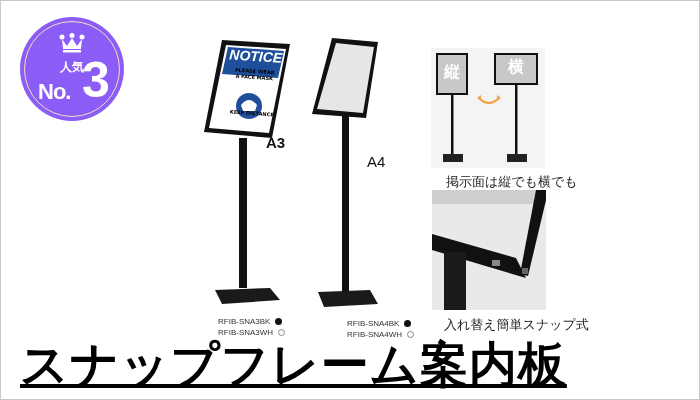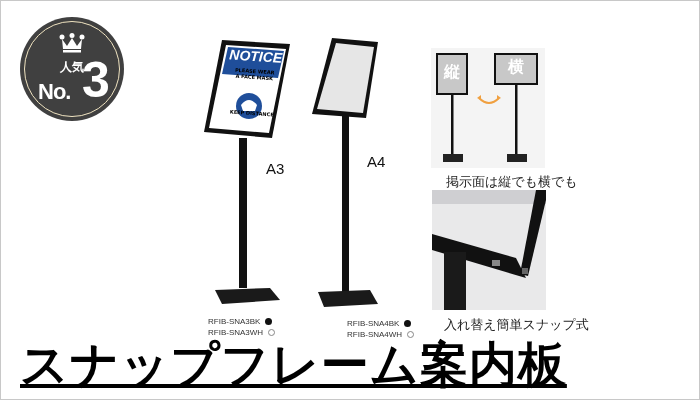--- a/index.html
+++ b/index.html
@@ -1,21 +1,21 @@
 <!DOCTYPE html>
 <html><head>
   <meta charset="utf-8">
   <style>
     * { margin: 0; padding: 0; box-sizing: border-box; }
     html, body { width: 700px; height: 400px; background: #ffffff; overflow: hidden; }
     body { font-family: "DejaVu Sans", sans-serif; position: relative; }
     .frame { position: absolute; left: 0; top: 0; width: 700px; height: 400px; border: 1px solid #c8c8c8; }
 
     
-    .badge { position: absolute; left: 20px; top: 17px; width: 104px; height: 104px; border-radius: 50%; background: #404040; }
+    .badge { position: absolute; left: 20px; top: 17px; width: 104px; height: 104px; border-radius: 50%; background: #8b5cf6; }
     .badge-inner { position: absolute; left: 4px; top: 4px; width: 96px; height: 96px; border-radius: 50%; border: 1px solid #efe3c0; }
     .crown { position: absolute; left: 39px; top: 16px; width: 26px; height: 20px; }
     .badge-label { position: absolute; left: 40px; top: 42px; color: #fff; font-size: 12px; font-weight: bold; }
     .badge-no { position: absolute; left: 38px; top: 70px; color: #fff; font-size: 22px; font-weight: bold; letter-spacing: -1px; font-family: "Liberation Sans", sans-serif; text-align: right; }
     .badge-num { position: absolute; left: 80px; top: 42px; color: #fff; font-size: 50px; font-weight: bold; font-family: "Liberation Sans", sans-serif; line-height: 1; }
 
     
     .stand-svg { position: absolute; left: 0; top: 0; }
     .size-label { position: absolute; font-size: 15px; color: #111; font-family: "Liberation Sans", sans-serif; }
     .model { position: absolute; font-size: 8px; color: #333; font-family: "Liberation Sans", sans-serif; line-height: 11px; white-space: nowrap; }
@@ -70,24 +70,24 @@
 </svg>
 
 <div style="position:absolute;left:224px;top:48px;width:60px;transform:rotate(4deg);text-align:center;">
   <div style="color:#fff;font-weight:bold;font-style:italic;font-size:14px;font-family:'Liberation Sans',sans-serif;">NOTICE</div>
   <div style="font-size:5px;font-weight:bold;margin-top:4px;">PLEASE WEAR</div>
   <div style="font-size:5px;font-weight:bold;">A FACE MASK</div>
   <div style="height:30px;"></div>
   <div style="font-size:5px;font-weight:bold;">KEEP DISTANCE</div>
 </div>
 
-<span class="size-label" style="left:266px;top:160px;">A3</span>
+<span class="size-label" style="left:266px;top:134px;font-weight:bold;">A3</span>
 <span class="size-label" style="left:367px;top:126px;margin-top:27px;">A4</span>
 
-<div class="model" style="left:208px;top:316px;">
+<div class="model" style="left:218px;top:316px;">
   <div><span>RFIB-SNA3BK</span><span class="dot black"></span></div>
   <div><span>RFIB-SNA3WH</span><span class="dot white"></span></div>
 </div>
 <div class="model" style="left:347px;top:318px;">
   <div><span>RFIB-SNA4BK</span><span class="dot black"></span></div>
   <div><span>RFIB-SNA4WH</span><span class="dot white"></span></div>
 </div>
 
 <div class="panel" style="left:431px;top:48px;width:114px;height:120px;background:#f4f4f4;">
   <svg width="114" height="120">

